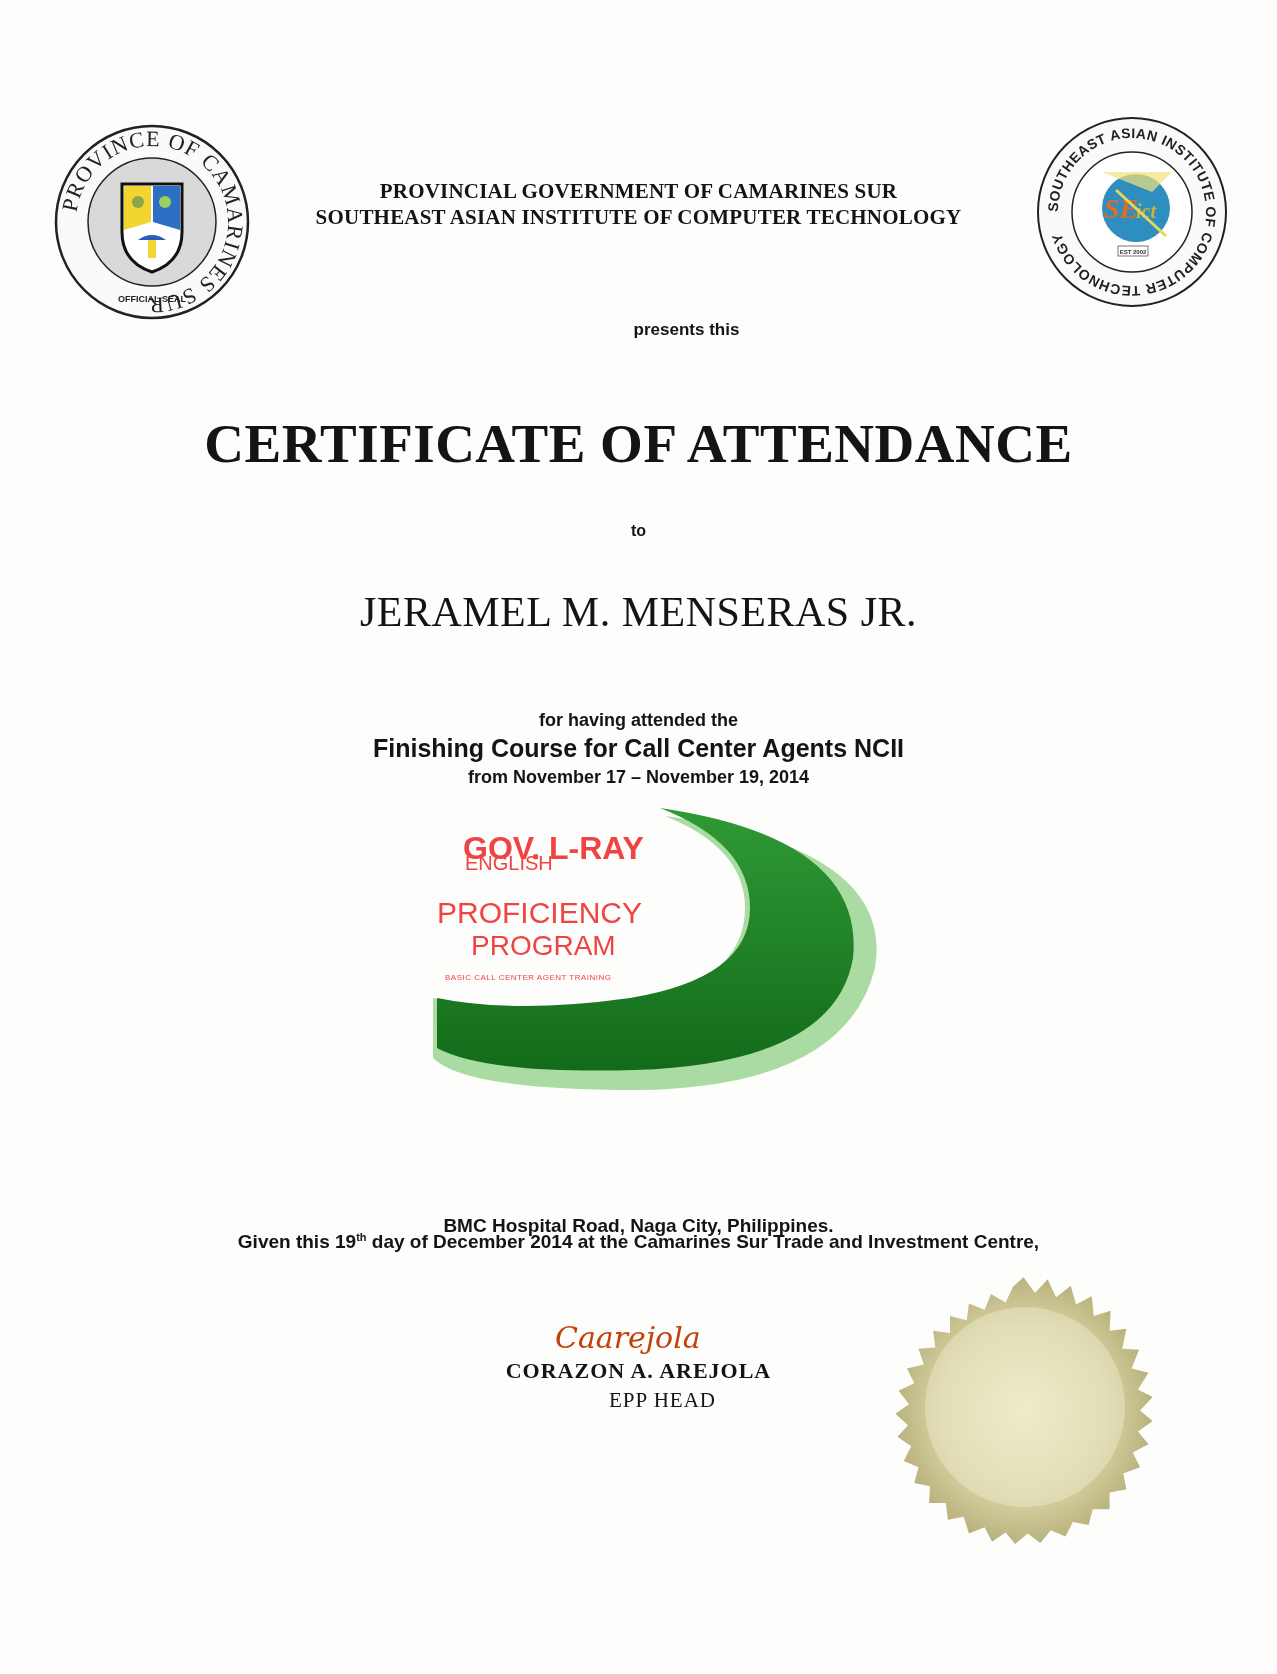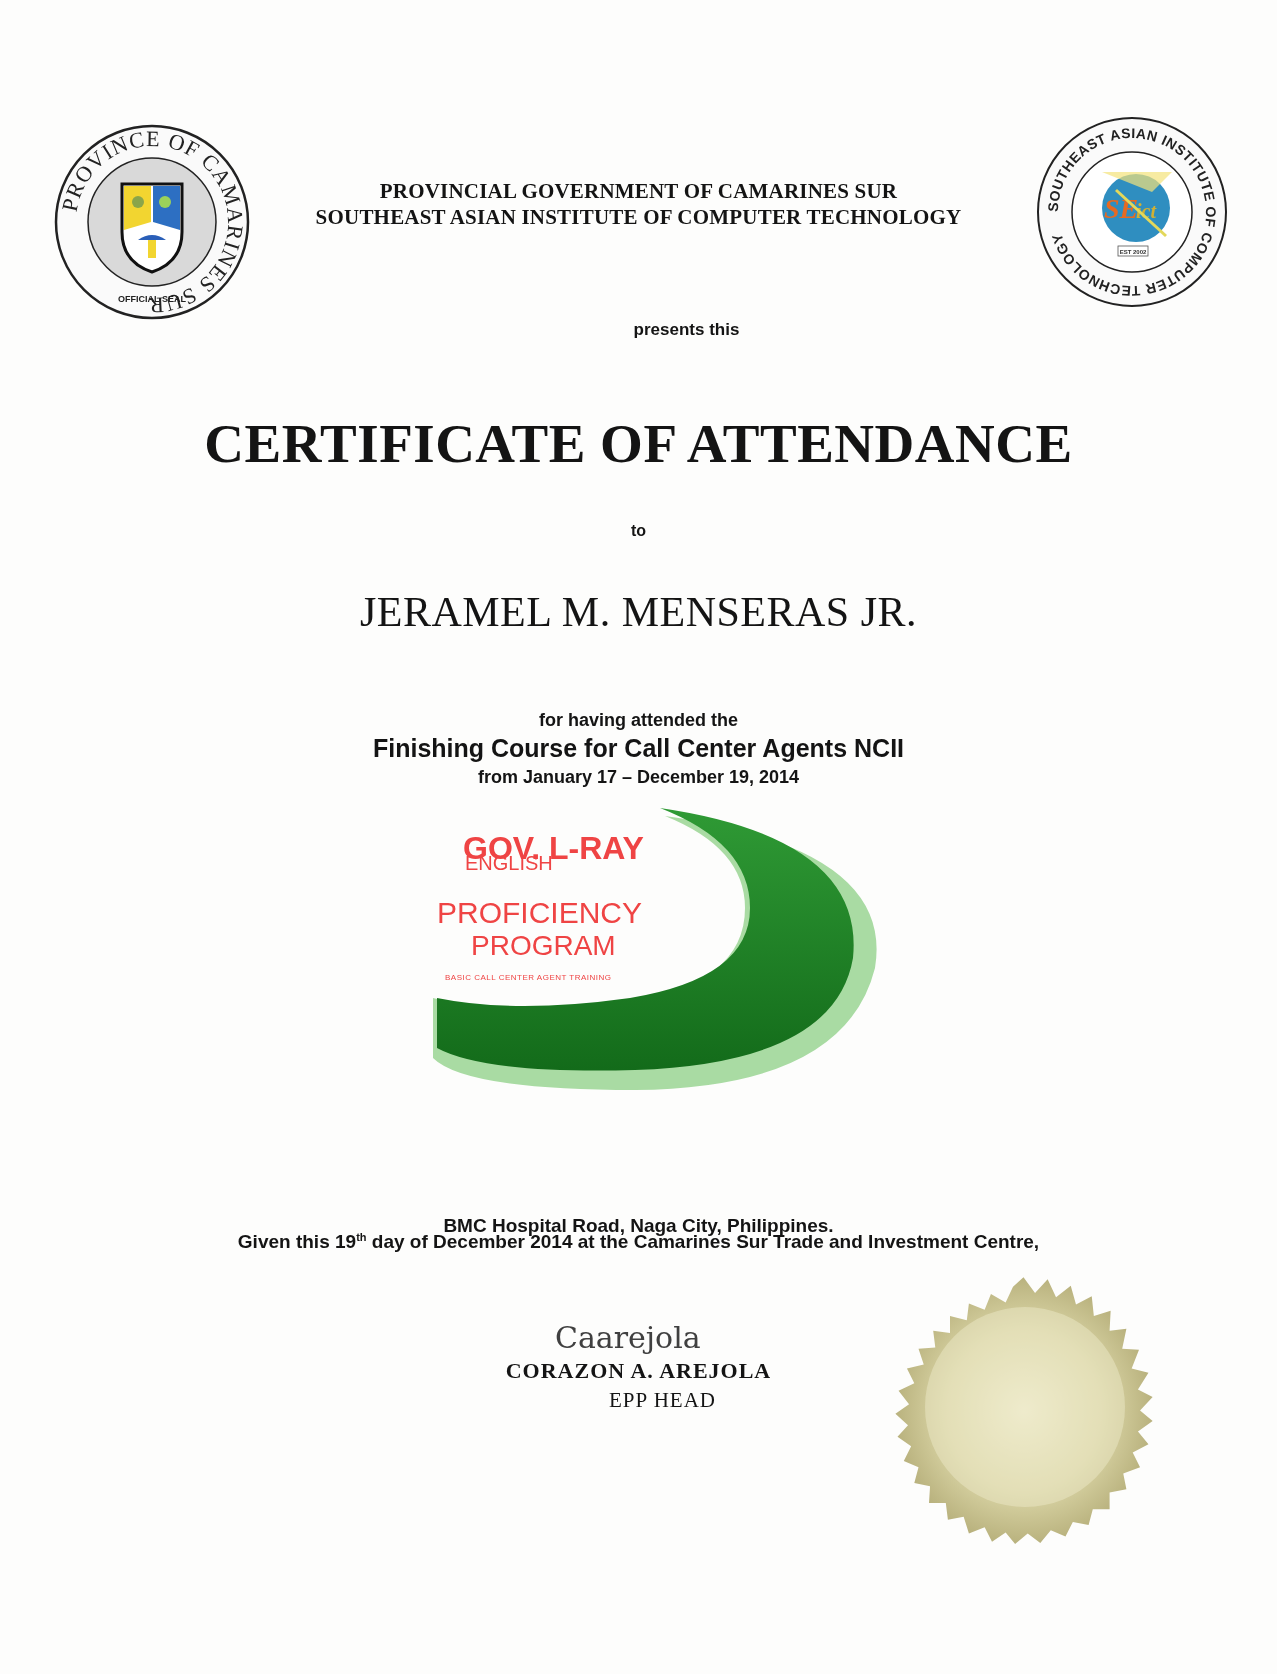--- a/index.html
+++ b/index.html
@@ -16,21 +16,21 @@
   .presents { font-weight: bold; font-size: 17px; padding-left: 48px; }
   .title { font-family: "Liberation Serif", serif; font-weight: bold; font-size: 55px; letter-spacing: 0.5px; }
   .to { font-weight: bold; font-size: 16px; }
   .recipient { font-family: "Liberation Serif", serif; font-size: 42px; letter-spacing: 0.5px; }
   .attended { font-weight: bold; font-size: 18px; }
   .course { font-weight: bold; font-size: 25px; }
   .dates { font-weight: bold; font-size: 18px; }
   .given { font-weight: bold; font-size: 19px; line-height: 28px; }
   .signer-name { font-family: "Liberation Serif", serif; font-weight: bold; font-size: 22px; letter-spacing: 1px; }
   .signer-title { font-family: "Liberation Serif", serif; font-size: 21px; letter-spacing: 1px; padding-left: 24px; }
-  .signature { font-family: "DejaVu Serif", serif; font-size: 30px; color: #404040; }
+  .signature { font-family: "DejaVu Serif", serif; font-style: italic; font-size: 30px; color: #c2410c; }
 
   .logo-text { font-family: Liberation Sans, sans-serif; color: #ef4444; }
 </style>
 </head>
 <body>
 
 <div class="abs" style="left:52px; top:122px; width:200px; height:200px;">
   <svg width="200" height="200" viewBox="0 0 200 200">
     <defs>
       <path id="ringL" d="M100,100 m-76,0 a76,76 0 1,1 152,0 a76,76 0 1,1 -152,0"></path>
@@ -78,21 +78,21 @@
 <div class="abs center presents" style="top:320px;">presents this</div>
 
 <div class="abs center title" style="top:412px;">CERTIFICATE OF ATTENDANCE</div>
 
 <div class="abs center to" style="top:522px;">to</div>
 
 <div class="abs center recipient" style="top:588px;">JERAMEL M. MENSERAS JR.</div>
 
 <div class="abs center attended" style="top:710px;">for having attended the</div>
 <div class="abs center course" style="top:734px;">Finishing Course for Call Center Agents NCII</div>
-<div class="abs center dates" style="top:767px;">from January 17 – December 19, 2014</div>
+<div class="abs center dates" style="top:767px;">from November 17 – November 19, 2014</div>
 
 <div class="abs" style="left:425px; top:808px; width:460px; height:290px;">
   <svg width="460" height="290" viewBox="0 0 460 290" style="position:absolute; left:0; top:0;">
     <defs>
       <linearGradient id="g1" x1="0" y1="0" x2="0" y2="1">
         <stop offset="0" stop-color="#2f9a35"></stop>
         <stop offset="1" stop-color="#136b1a"></stop>
       </linearGradient>
     </defs>
 

